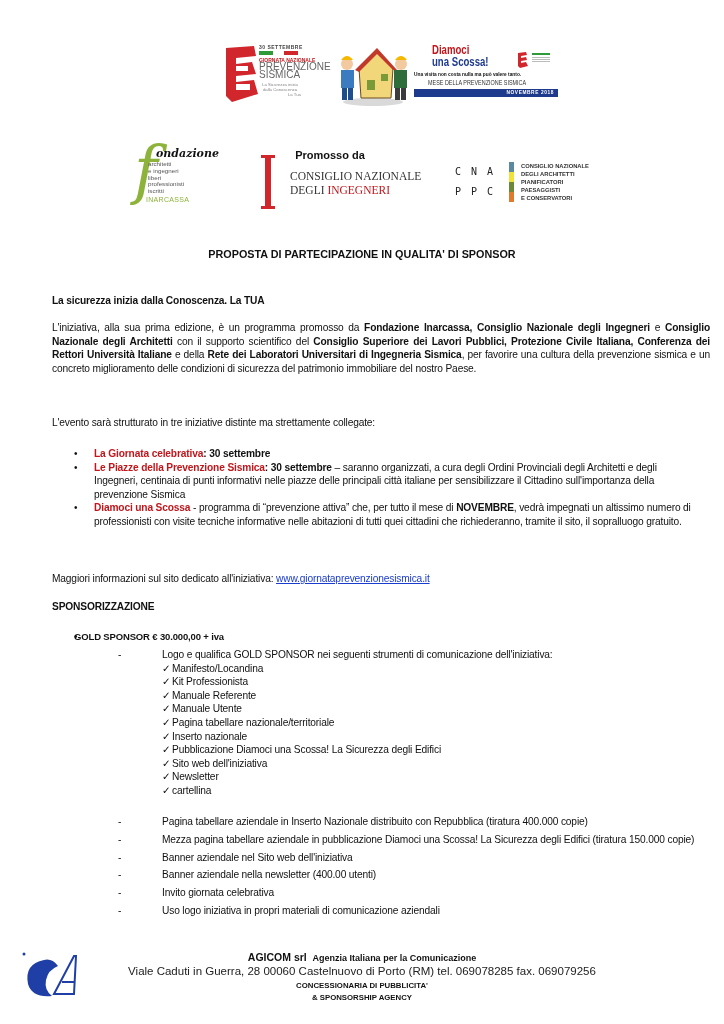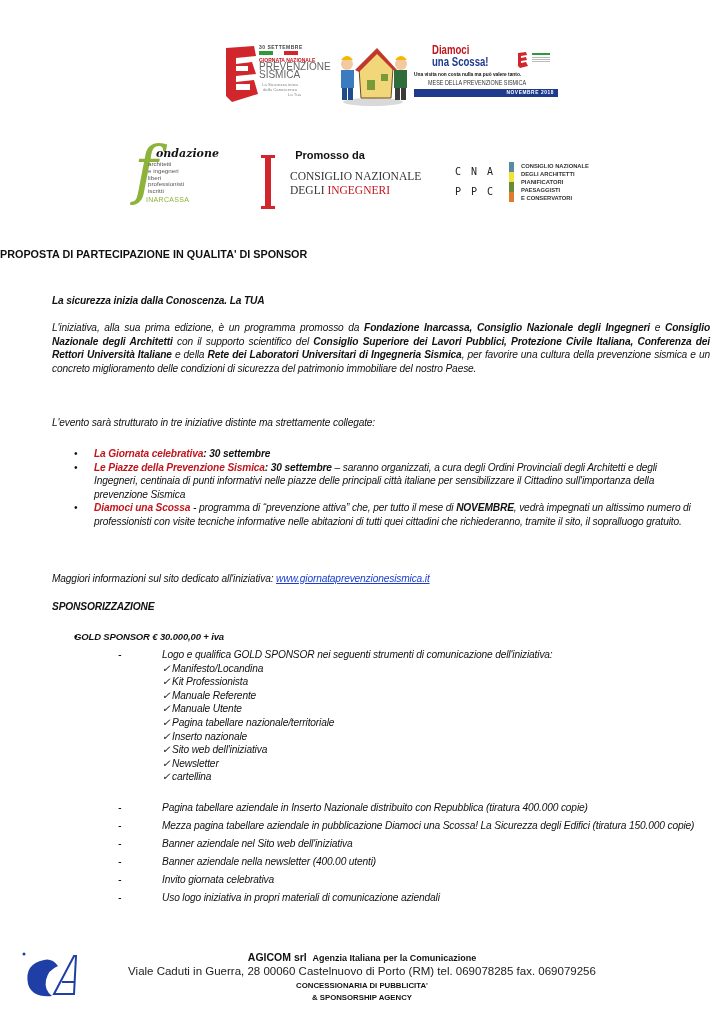--- a/index.html
+++ b/index.html
@@ -1,35 +1,35 @@
 <!DOCTYPE html>
 <html><head>
 <meta charset="utf-8">
 <style>
   html, body { margin: 0; padding: 0; background: #ffffff; }
   body { width: 724px; height: 1024px; position: relative; overflow: hidden;
          font-family: "Liberation Sans", sans-serif; color: #111; }
   .abs { position: absolute; }
-  .txt { font-size: 10.2px; line-height: 13.6px; letter-spacing: -0.15px; font-style: italic; }
+  .txt { font-size: 10.2px; line-height: 13.6px; letter-spacing: -0.15px; }
   .b { font-weight: bold; }
   .red { color: #c0161c; text-align: right; }
   .link { color: #1a3ccf; text-decoration: underline; }
 
   
   .gnps-logo { left: 222px; top: 42px; width: 110px; height: 66px; }
   .cartoon { left: 333px; top: 42px; width: 80px; height: 66px; }
   .diamoci { left: 414px; top: 42px; width: 144px; height: 70px; }
 
   .promosso { left: 0; width: 660px; top: 127px; text-align: center; font-size: 11px; font-weight: bold; margin-top: 22px; }
 
   .fond { left: 134px; top: 143px; width: 100px; height: 70px; }
   .cni { left: 258px; top: 155px; width: 180px; height: 55px; }
   .cnappc { left: 455px; top: 160px; width: 160px; height: 50px; }
 
-  .title { left: 0; width: 724px; top: 248px; font-size: 10.8px; font-weight: bold; }
+  .title { left: 0; width: 724px; top: 248px; text-align: center; font-size: 10.8px; font-weight: bold; }
 
   .para { left: 52px; width: 658px; text-align: justify; }
   ul.bul { list-style: none; margin: 0; padding: 0; }
   .bul li { position: relative; padding-left: 42px; }
   .bul li .dot { position: absolute; left: 22px; top: 0; font-size: 10px; }
   .dash-item { position: relative; padding-left: 44px; margin-bottom: 4.4px; }
   .dash-item .dash { position: absolute; left: 0; top: 0; }
   .check { padding-left: 44px; }
   .check .ck { display: inline-block; width: 10px; }
 
@@ -180,20 +180,21 @@
   <div class="dash-item" style="margin-bottom:0">
     <span class="dash">-</span>
     <span>Logo e qualifica GOLD SPONSOR nei seguenti strumenti di comunicazione dell'iniziativa:</span>
   </div>
   <div class="check"><span class="ck">✓</span><span>Manifesto/Locandina</span></div>
   <div class="check"><span class="ck">✓</span><span>Kit Professionista</span></div>
   <div class="check"><span class="ck">✓</span><span>Manuale Referente</span></div>
   <div class="check"><span class="ck">✓</span><span>Manuale Utente</span></div>
   <div class="check"><span class="ck">✓</span><span>Pagina tabellare nazionale/territoriale</span></div>
   <div class="check"><span class="ck">✓</span><span>Inserto nazionale</span></div>
+  <div class="check"><span class="ck">✓</span><span>Pubblicazione Diamoci una Scossa! La Sicurezza degli Edifici</span></div>
   <div class="check"><span class="ck">✓</span><span>Sito web dell'iniziativa</span></div>
   <div class="check"><span class="ck">✓</span><span>Newsletter</span></div>
   <div class="check" style="margin-bottom:17px"><span class="ck">✓</span><span>cartellina</span></div>
 
   <div class="dash-item"><span class="dash">-</span><span>Pagina tabellare aziendale in Inserto Nazionale distribuito con Repubblica (tiratura 400.000 copie)</span></div>
   <div class="dash-item"><span class="dash">-</span><span>Mezza pagina tabellare aziendale in pubblicazione Diamoci una Scossa! La Sicurezza degli Edifici (tiratura 150.000 copie)</span></div>
   <div class="dash-item"><span class="dash">-</span><span>Banner aziendale nel Sito web dell'iniziativa</span></div>
   <div class="dash-item"><span class="dash">-</span><span>Banner aziendale nella newsletter (400.00 utenti)</span></div>
   <div class="dash-item"><span class="dash">-</span><span>Invito giornata celebrativa</span></div>
   <div class="dash-item"><span class="dash">-</span><span>Uso logo iniziativa in propri materiali di comunicazione aziendali</span></div>

